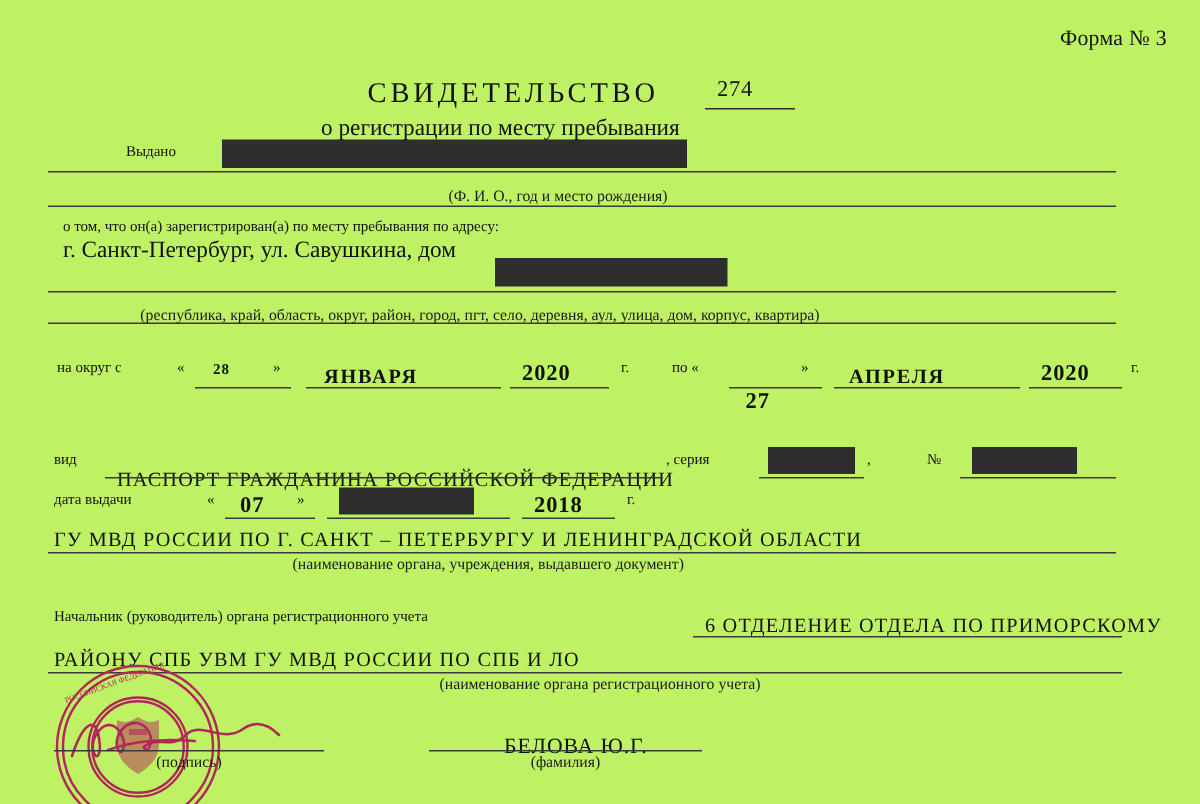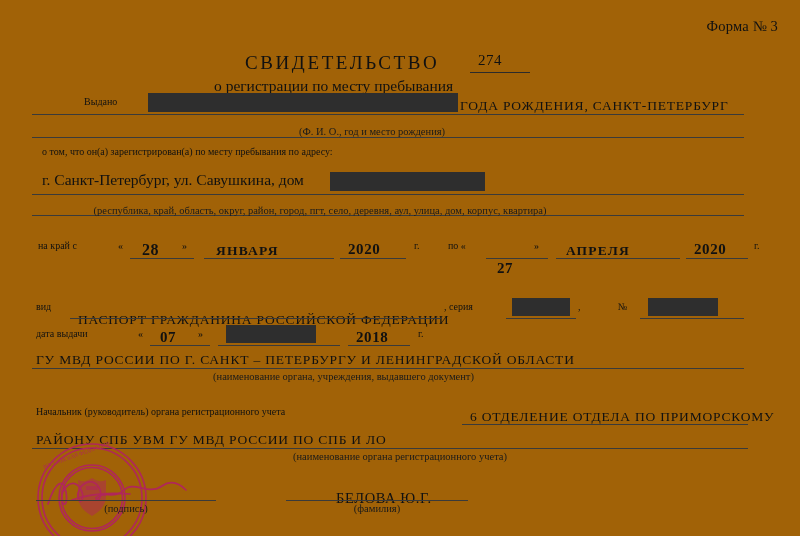--- a/index.html
+++ b/index.html
@@ -8,21 +8,21 @@
     background: #ffffff;
   }
   body {
     font-family: "Liberation Serif", serif;
     color: #111111;
   }
   #page {
     position: relative;
     width: 800px;
     height: 536px;
-    background: #a16207;
+    background: #bef264;
     overflow: hidden;
   }
   .form-no {
     position: absolute;
     top: 18px;
     right: 22px;
     font-size: 14.5px;
     letter-spacing: 0.2px;
   }
   .title {
@@ -119,37 +119,36 @@
 
   <div class="form-no">Форма № 3</div>
 
   <div class="title">СВИДЕТЕЛЬСТВО</div>
   <div class="title-number">274</div>
   <div class="title-number-underline"></div>
   <div class="subtitle">о регистрации по месту пребывания</div>
 
   <div class="lbl" style="top:96px; left:84px;">Выдано</div>
   <div class="redact" style="left:148px; top:93px; width:310px; height:19px;"></div>
-  <div class="caps" style="top:98px; left:460px;">ГОДА РОЖДЕНИЯ, САНКТ-ПЕТЕРБУРГ</div>
   <div class="rule" style="left:32px; top:114px; width:712px;"></div>
 
   <div class="rule" style="left:32px; top:137px; width:712px;"></div>
   <div class="small small-c" style="top:126px; left:0; width:744px;">(Ф. И. О., год и место рождения)</div>
 
   <div class="lbl" style="top:146px; left:42px;">о том, что он(а) зарегистрирован(а) по месту пребывания по адресу:</div>
 
-  <div class="val" style="top:171px; left:42px; font-size:15.5px;">г. Санкт-Петербург, ул. Савушкина, дом</div>
+  <div class="val" style="top:158px; left:42px; font-size:15.5px;">г. Санкт-Петербург, ул. Савушкина, дом</div>
   <div class="redact" style="left:330px; top:172px; width:155px; height:19px;"></div>
   <div class="rule" style="left:32px; top:194px; width:712px;"></div>
   <div class="rule" style="left:32px; top:215px; width:712px;"></div>
   <div class="small small-c" style="top:205px; left:0; width:640px;">(республика, край, область, округ, район, город, пгт, село, деревня, аул, улица, дом, корпус, квартира)</div>
 
-  <div class="lbl" style="top:240px; left:38px;">на край с</div>
+  <div class="lbl" style="top:240px; left:38px;">на округ с</div>
   <div class="lbl" style="top:240px; left:118px;">«</div>
-  <div class="val val-sp" style="top:241px; left:142px; font-weight:bold; font-size:16px;">28</div>
+  <div class="val val-sp" style="top:241px; left:142px; font-weight:bold; font-size:10px;">28</div>
   <div class="lbl" style="top:240px; left:182px;">»</div>
   <div class="rule" style="left:130px; top:258px; width:64px;"></div>
 
   <div class="caps" style="top:243px; left:216px; font-weight:bold; letter-spacing:1.2px;">ЯНВАРЯ</div>
   <div class="rule" style="left:204px; top:258px; width:130px;"></div>
 
   <div class="val val-sp" style="top:241px; left:348px; font-weight:bold; font-size:15px;">2020</div>
   <div class="rule" style="left:340px; top:258px; width:66px;"></div>
   <div class="lbl" style="top:240px; left:414px;">г.</div>
 
@@ -183,21 +182,21 @@
   <div class="lbl" style="top:328px; left:198px;">»</div>
   <div class="rule" style="left:150px; top:345px; width:60px;"></div>
   <div class="redact" style="left:226px; top:325px; width:90px; height:18px;"></div>
   <div class="rule" style="left:218px; top:345px; width:122px;"></div>
   <div class="val val-sp" style="top:329px; left:356px; font-weight:bold; font-size:15px;">2018</div>
   <div class="rule" style="left:348px; top:345px; width:62px;"></div>
   <div class="lbl" style="top:328px; left:418px;">г.</div>
 
   <div class="caps" style="top:352px; left:36px; font-size:13.5px;">ГУ  МВД  РОССИИ  ПО  Г. САНКТ – ПЕТЕРБУРГУ  И  ЛЕНИНГРАДСКОЙ ОБЛАСТИ</div>
   <div class="rule" style="left:32px; top:368px; width:712px;"></div>
-  <div class="small small-c" style="top:371px; left:0; width:651px;padding-left:18px;">(наименование органа, учреждения, выдавшего документ)</div>
+  <div class="small small-c" style="top:371px; left:0; width:651px;">(наименование органа, учреждения, выдавшего документ)</div>
 
   <div class="lbl" style="top:406px; left:36px;">Начальник (руководитель) органа регистрационного учета</div>
   <div class="caps" style="top:409px; left:470px;">6 ОТДЕЛЕНИЕ ОТДЕЛА  ПО ПРИМОРСКОМУ</div>
   <div class="rule" style="left:462px; top:424px; width:286px;"></div>
   <div class="caps" style="top:432px; left:36px;">РАЙОНУ СПБ УВМ  ГУ  МВД РОССИИ  ПО  СПБ  И  ЛО</div>
   <div class="rule" style="left:32px; top:448px; width:716px;"></div>
   <div class="small small-c" style="top:451px; left:0; width:800px;">(наименование органа регистрационного учета)</div>
 
   <div class="stamp">
     <svg width="112" height="112" viewBox="0 0 112 112" xmlns="http://www.w3.org/2000/svg">

